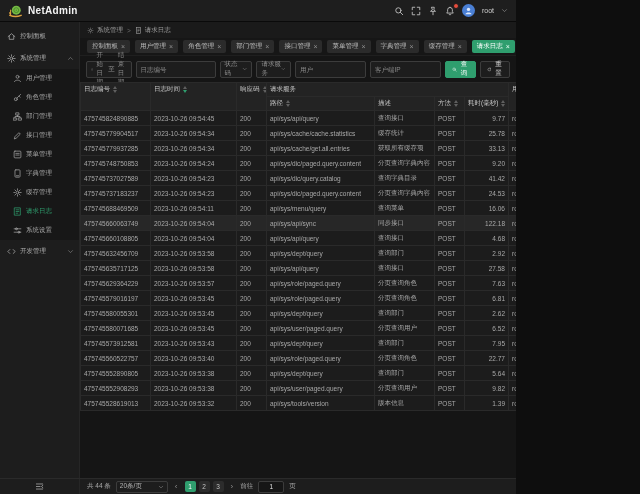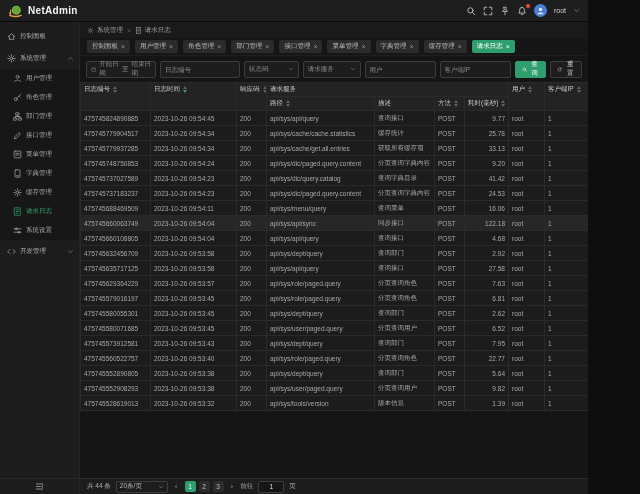--- a/index.html
+++ b/index.html
@@ -1,18 +1,18 @@
 <!DOCTYPE html>
 <html><head>
 <meta charset="utf-8">
 <style>
   * { margin:0; padding:0; box-sizing:border-box; }
   html,body { background:#0e0e0e; }
   body { font-family:"Liberation Sans","DejaVu Sans",sans-serif; }
-  .app { position:relative; width:588px; height:494px; background:#161616; color:#b9b9b9; overflow:hidden; display:flex; flex-direction:column; font-size:6.5px; }
+  .app { position:relative; width:516px; height:494px; background:#161616; color:#b9b9b9; overflow:hidden; display:flex; flex-direction:column; font-size:6.5px; }
 
   
   .topbar { height:22px; flex:0 0 22px; background:#1e1e1e; border-bottom:1px solid #0a0a0a; display:flex; align-items:center; justify-content:space-between; padding:0 8px; }
   .brand { display:flex; align-items:center; gap:5px; }
   .logo { width:15px; height:15px; display:inline-flex; }
   .logo svg { width:100%; height:100%; }
   .app-title { color:#f2f2f2; font-size:10px; font-weight:bold; letter-spacing:.3px; }
   .top-actions { display:flex; align-items:center; gap:7px; }
   .ticon { width:10px; height:10px; color:#c2c2c2; display:inline-flex; position:relative; }
   .ticon svg { width:100%; height:100%; fill:none; stroke:currentColor; stroke-width:1.4; stroke-linecap:round; stroke-linejoin:round; }

